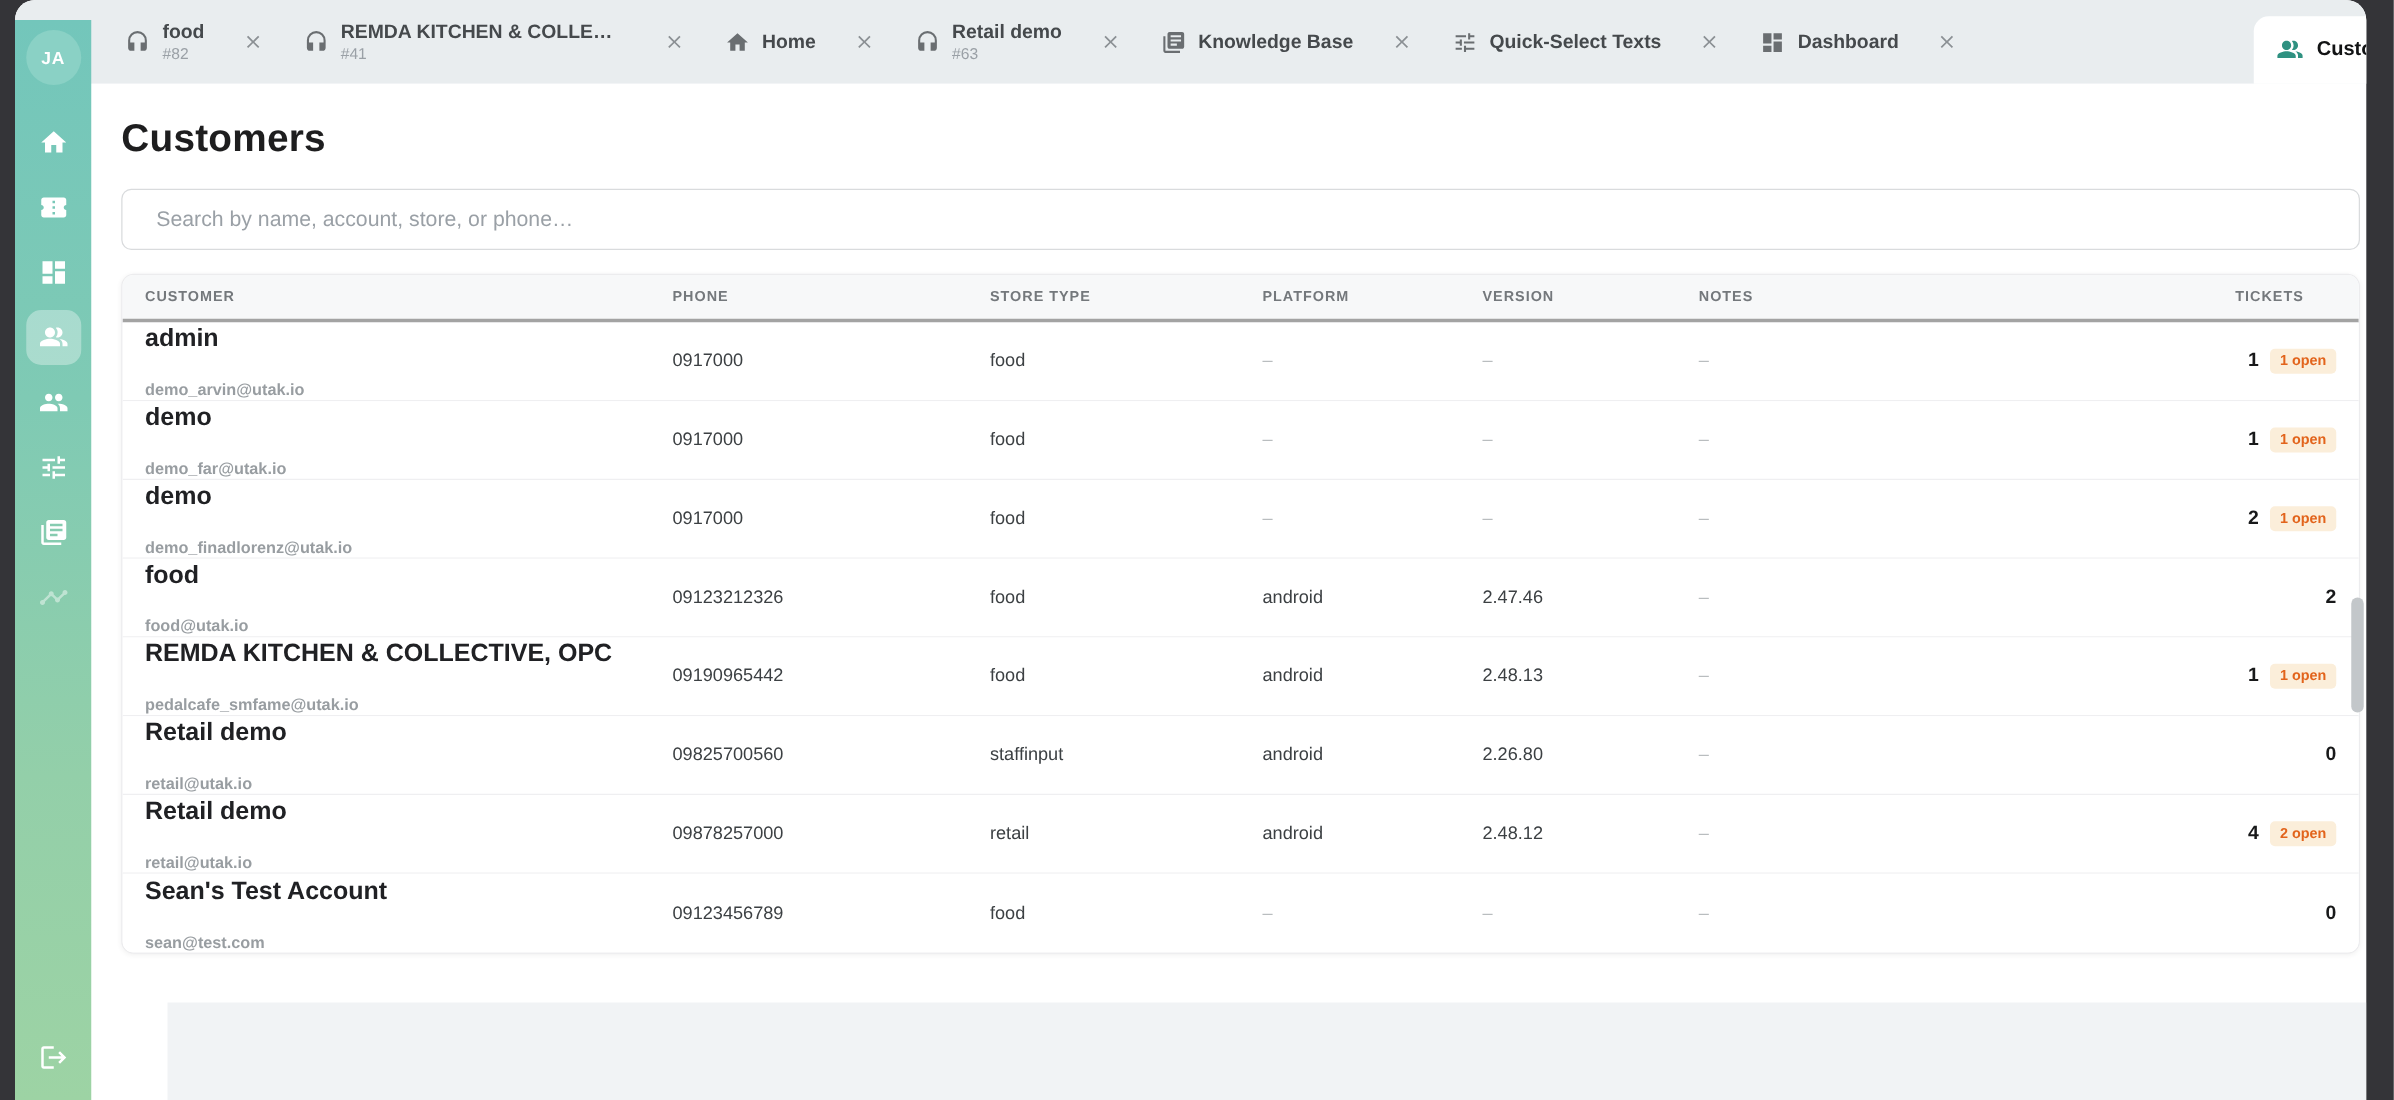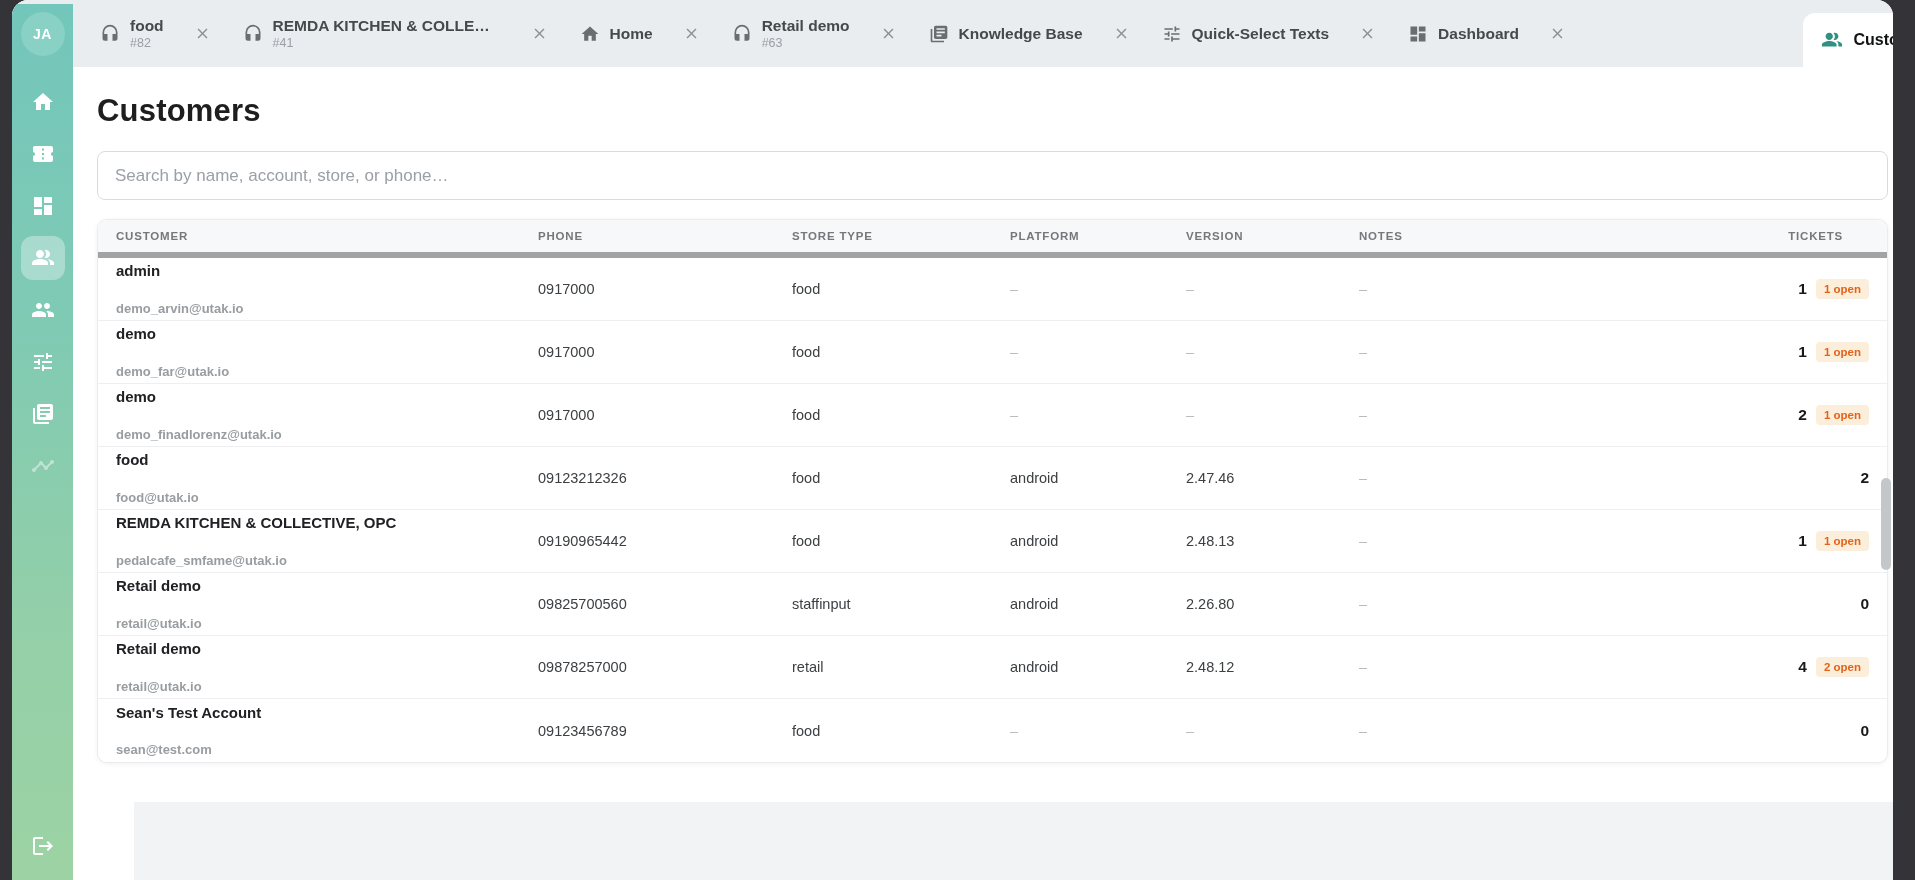--- a/index.html
+++ b/index.html
@@ -27,21 +27,21 @@
   .tab-close { margin-left:30px; width:17px; height:17px; color:#8b9094; flex:none; cursor:pointer; }
   .tab-close svg { width:100%; height:100%; display:block; fill:currentColor; }
   .tab.active {
     margin-left:auto; margin-right:-62px; background:#fff;
     border-radius:12px 12px 0 0; height:54px; align-self:flex-end; padding:0 18px;
   }
   .tab.active .tab-label { color:#121314; font-size:16px; max-width:none; }
   .tab.active .tab-icon { color:#2f9181; width:22px; height:22px; }
   
   .sidebar {
-    position:absolute; left:0; top:4px; bottom:0; width:61px; z-index:5;
+    position:absolute; left:0; top:16px; bottom:0; width:61px; z-index:5;
     background:linear-gradient(180deg,#73c6bb 0%,#7fcab4 35%,#93cfa9 70%,#9dd3a4 100%);
     display:flex; flex-direction:column; align-items:center;
   }
   .avatar {
     width:44px; height:44px; border-radius:50%; background:#8ad1c5; color:#fff;
     font-weight:700; font-size:14px; letter-spacing:.5px;
     display:flex; align-items:center; justify-content:center; margin-top:8px; flex:none; cursor:pointer;
   }
   .nav { margin-top:24px; display:flex; flex-direction:column; gap:8px; align-items:center; }
   .nav-item {
@@ -56,36 +56,36 @@
     display:flex; align-items:center; justify-content:center;
   }
   .logout svg { width:24px; height:24px; fill:currentColor; }
   
   .content { position:absolute; left:61px; top:67px; right:0; bottom:0; background:#fff; }
   .page { padding:26px 5px 0 24px; }
   .page-title { margin:0; font-size:31px; font-weight:700; color:#1e1e1f; letter-spacing:.2px; }
   .page-sub { margin-top:9px; font-size:16px; color:#6d7276; }
   .search {
     margin-top:22px; width:100%; height:49px; border:1.5px solid #d9dbdd; border-radius:8px;
-    padding:0 17px; font-size:17px; color:#202124; background:#fff; outline:none; display:block;
+    padding:0 27px; font-size:17px; color:#202124; background:#fff; outline:none; display:block;
   }
   .search::placeholder { color:#9aa0a6; }
   .card {
     margin-top:19px; border:1px solid #ececee; border-radius:10px;
     box-shadow:0 1px 4px rgba(60,64,67,.08); overflow:hidden; background:#fff;
   }
   .thead, .row { display:grid; grid-template-columns:422px 254px 218px 176px 173px 255px 1fr; align-items:center; }
-  .thead { background:#f7f8f9; border-bottom:6px solid #a3a3a3; height:38px; }
+  .thead { background:#f7f8f9; border-bottom:3px solid #a3a3a3; height:38px; }
   .th { font-size:11.5px; font-weight:700; letter-spacing:.8px; color:#74787c; padding-left:18px; text-transform:uppercase; }
   .th.right { text-align:right; padding-right:44px; padding-left:0; }
   .row { height:63px; border-bottom:1px solid #efeff1; cursor:pointer; background:#fff; }
   .row:last-child { border-bottom:none; }
   .cell { padding-left:18px; font-size:14.5px; color:#3c4043; }
   .cell .dash, .dash { color:#b9bdbf; }
-  .c-name { font-size:15px; font-weight:700; color:#202124; line-height:1.25; white-space:nowrap; overflow:hidden; text-overflow:ellipsis; }
+  .c-name { font-size:20px; font-weight:700; color:#202124; line-height:1.25; white-space:nowrap; overflow:hidden; text-overflow:ellipsis; }
   .c-email { font-size:13px; color:#989da1; margin-top:20px;font-weight:bold; }
   .tickets-cell { display:flex; justify-content:flex-end; align-items:center; gap:9px; padding-right:18px; padding-left:0; }
   .t-count { font-size:15.5px; font-weight:700; color:#18191a; }
   .badge { background:#fbeeda; color:#e2641c; font-size:11.5px; font-weight:700; padding:4px 8px; border-radius:4px; white-space:nowrap; }
   .footer-strip { position:absolute; left:61px; right:0; bottom:0; height:78px; background:#f1f3f5; }
   .scroll-thumb { position:absolute; right:2px; top:478px; width:10px; height:92px; border-radius:5px; background:#c3c7ca; z-index:9; }
 </style>
 </head>
 <body>
 

